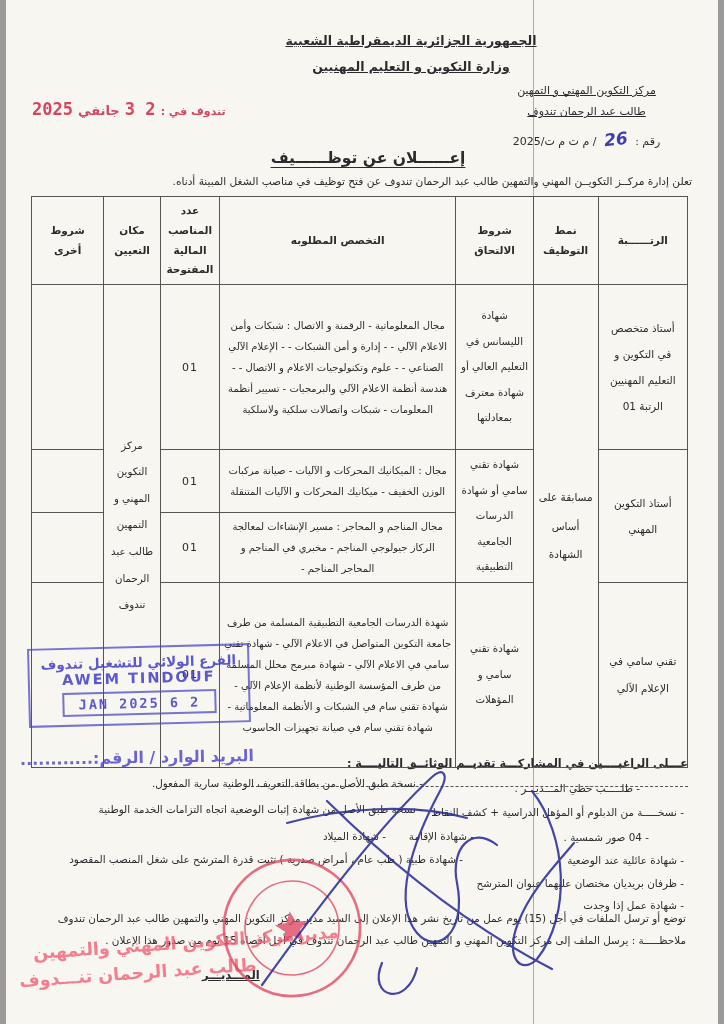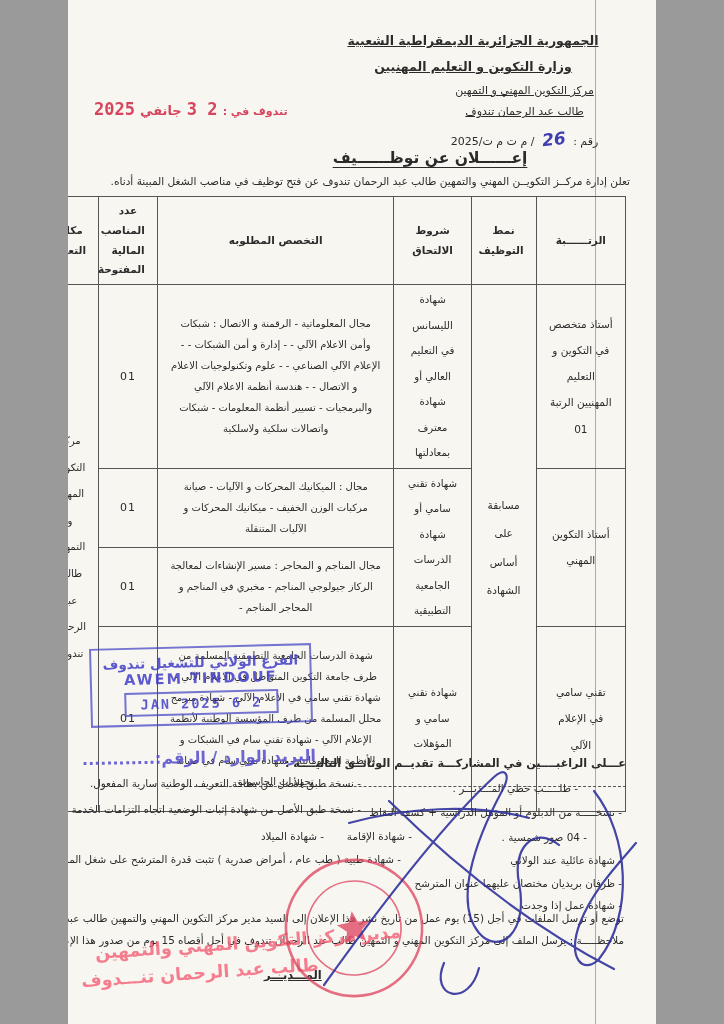--- a/index.html
+++ b/index.html
@@ -1,17 +1,17 @@
 <!DOCTYPE html>
 <html lang="ar" dir="rtl"><head>
 <meta charset="utf-8">
 <style>
   html,body{margin:0;padding:0;background:#9a9a9a;}
   .page{
-    position:relative;width:588px;height:1024px;margin:0 auto;
+    position:relative;width:712px;height:1024px;margin:0 auto;
     background:#f8f6f1;overflow:hidden;
     font-family:"DejaVu Sans",sans-serif;color:#2b2b2b;direction:rtl;
   }
   .abs{position:absolute;}
   .fold{position:absolute;top:0;left:527px;width:1px;height:100%;background:rgba(80,80,80,.45);z-index:2;}
 
   
   .gov{top:28px;left:255px;width:300px;text-align:center;font-size:12.5px;font-weight:600;line-height:2.1;}
   .gov div{text-decoration:underline;}
   .center-info{top:80px;right:24px;width:215px;text-align:center;font-size:11px;line-height:1.95;}
@@ -23,21 +23,21 @@
   .stampnum{color:#d6455e;font-family:"DejaVu Sans Mono",monospace;font-weight:bold;font-size:17px;letter-spacing:2px;}
   .stampmonth{color:#d6455e;font-weight:bold;font-size:13px;}
 
   .doc-title{top:149px;left:0;width:724px;text-align:center;font-size:15.5px;font-weight:bold;}
   .doc-title span{text-decoration:underline;text-underline-offset:4px;}
   .intro{top:175px;right:26px;width:672px;font-size:10.6px;white-space:nowrap;}
 
   
   .jobs-wrap{top:196px;right:30px;z-index:1;}
   table.jobs{border-collapse:collapse;table-layout:fixed;width:657px;background:transparent;}
-  table.jobs th,table.jobs td{border:1px solid #555;padding:2px 12px;text-align:center;vertical-align:middle;font-weight:normal;}
+  table.jobs th,table.jobs td{border:1px solid #555;padding:2px 4px;text-align:center;vertical-align:middle;font-weight:normal;}
   table.jobs th{font-size:10.5px;line-height:1.9;font-weight:600;}
   .h-row{height:88px;}
   .r1{height:165px;} .r2{height:62px;} .r3{height:60px;} .r4{height:185px;}
   .cell-rank{font-size:10.5px;line-height:2.5;}
   .cell-mode{font-size:10.5px;line-height:2.7;}
   .cell-cond{font-size:10.2px;line-height:2.5;}
   .cell-spec{font-size:10px;line-height:2.1;}
   .cell-count{font-size:11px;letter-spacing:1px;}
   .cell-loc{font-size:10.2px;line-height:2.6;}
 
@@ -148,21 +148,21 @@
       </tr>
     </tbody>
       </table>
   </div>
 
   <div class="abs sec-title">عـــلى الراغبــــين في المشاركـــة تقديــم الوثائــق التاليــــة :</div>
 
   <div class="doc-item" style="top:782px;right:78px;">- طلـــــب خطي المـــديـــر .</div>
   <div class="doc-item" style="top:806px;right:34px;">- نسخـــــة من الدبلوم أو المؤهل الدراسية + كشف النقاط</div>
   <div class="doc-item" style="top:831px;right:69px;">- 04 صور شمسية .</div>
-  <div class="doc-item" style="top:854px;right:34px;">- شهادة عائلية عند الولائي</div>
+  <div class="doc-item" style="top:854px;right:34px;">- شهادة عائلية عند الوضعية</div>
   <div class="doc-item" style="top:877px;right:34px;">- ظرفان بريديان مختصان عليهما عنوان المترشح</div>
   <div class="doc-item" style="top:899px;right:34px;">- شهادة عمل إذا وجدت</div>
 
   <div class="doc-item" style="top:803px;right:295px;">- نسخة طبق الأصل من شهادة إثبات الوضعية اتجاه التزامات الخدمة الوطنية</div>
   <div class="doc-item" style="top:777px;right:295px;">- نسخة طبق الأصل من بطاقة التعريف الوطنية سارية المفعول.</div>
   <div class="doc-item" style="top:830px;right:244px;">- شهادة الإقامة</div>
   <div class="doc-item" style="top:830px;right:332px;">- شهادة الميلاد</div>
   <div class="doc-item" style="top:853px;right:255px;">- شهادة طبية ( طب عام ، أمراض صدرية ) تثبت قدرة المترشح على شغل المنصب المقصود</div>
 
   <div class="abs deadline">توضع أو ترسل الملفات في أجل (15) يوم عمل من تاريخ نشر هذا الإعلان إلى السيد مدير مركز التكوين المهني والتمهين طالب عبد الرحمان تندوف</div>

